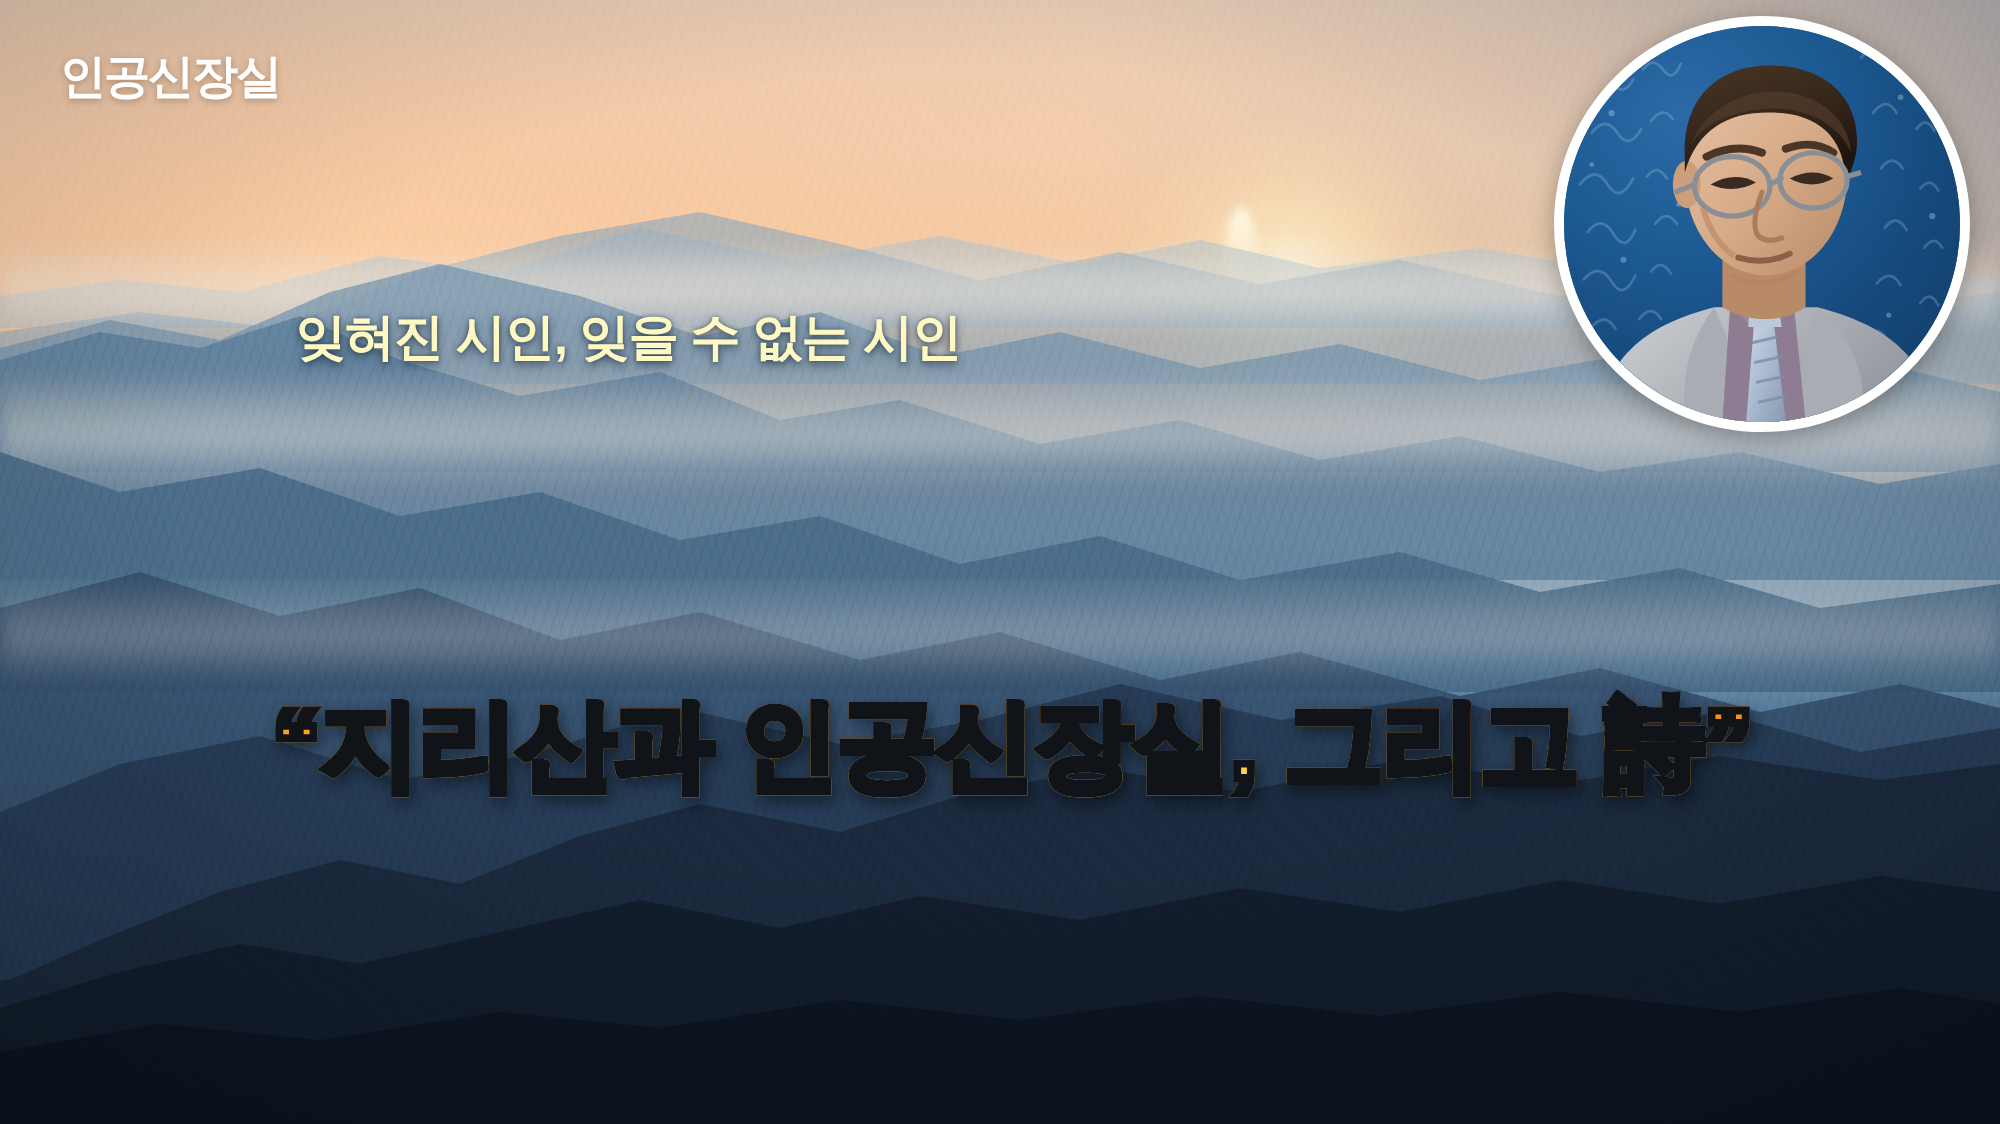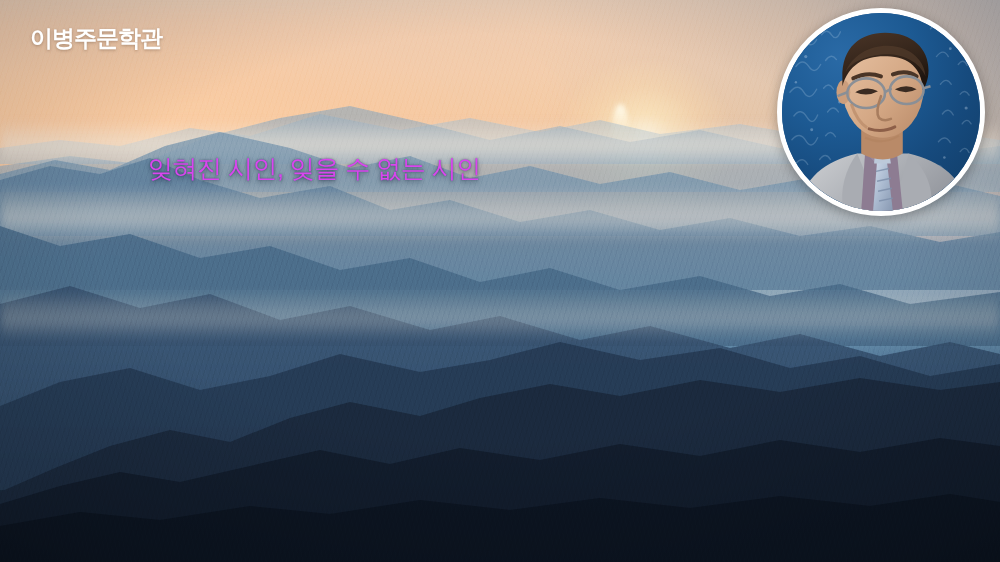--- a/index.html
+++ b/index.html
@@ -147,22 +147,22 @@
   .portrait-scribble svg { width:100%; height:100%; }
 
   .portrait-figure { position:absolute; inset:0; }
   .portrait-figure svg { width:100%; height:100%; display:block; }
 
   
   .subtitle {
     position:absolute;
     left:148px; top:152px;
     font-size:25px;
-    font-weight:normal;
-    color:#d946ef;
+    font-weight:bold;
+    color:#fef9c3;
     letter-spacing:-.5px;
     white-space:nowrap;
     text-shadow:0 2px 5px rgba(10,25,45,.55), 0 0 2px rgba(10,25,45,.45);
   }
 
   .title {
     position:absolute;
     left:140px; top:200px;
     font-size:63px;
     font-weight:bold;
@@ -270,21 +270,21 @@
 
   <div class="ridge" style="top:482px;height:80px">
     <svg viewBox="0 0 1000 80" preserveAspectRatio="none">
       <path d="M0,44 L80,30 L160,38 L250,24 L330,32 L420,18 L510,28 L600,16 L690,26 L780,14 L870,24 L950,12 L1000,20 L1000,80 L0,80 Z" fill="#0c1522"></path>
     </svg>
   </div>
 
   <div class="fg-texture"></div>
   <div class="vignette"></div>
 
-  <div class="logo">이병주문학관</div>
+  <div class="logo">인공신장실</div>
 
   <div class="portrait">
     <div class="portrait-bg"></div>
 
     <div class="portrait-scribble">
       <svg viewBox="0 0 200 200" preserveAspectRatio="none">
         <g stroke="#cfe3f5" stroke-width="1.4" fill="none" opacity="0.55" stroke-linecap="round">
           <path d="M12,30 q6,-8 12,-1 t11,-2"></path>
           <path d="M40,22 q5,-7 10,0 t9,-3"></path>
           <path d="M14,54 q7,-9 13,0 t12,-2"></path>
@@ -399,14 +399,15 @@
         <path d="M88,117 q14,4 26,-2" stroke="#8d5f48" stroke-width="3" fill="none" stroke-linecap="round"></path>
 
         <path d="M84,126 q18,8 34,-2" stroke="#b0825f" stroke-width="2" fill="none" opacity=".6"></path>
       </svg>
     </div>
   </div>
 
   <div class="subtitle">잊혀진 시인, 잊을 수 없는 시인</div>
 
 
+  <div class="quote">“지리산과 인공신장실, 그리고 詩”</div>
 
 </div>
 
 </body></html>

